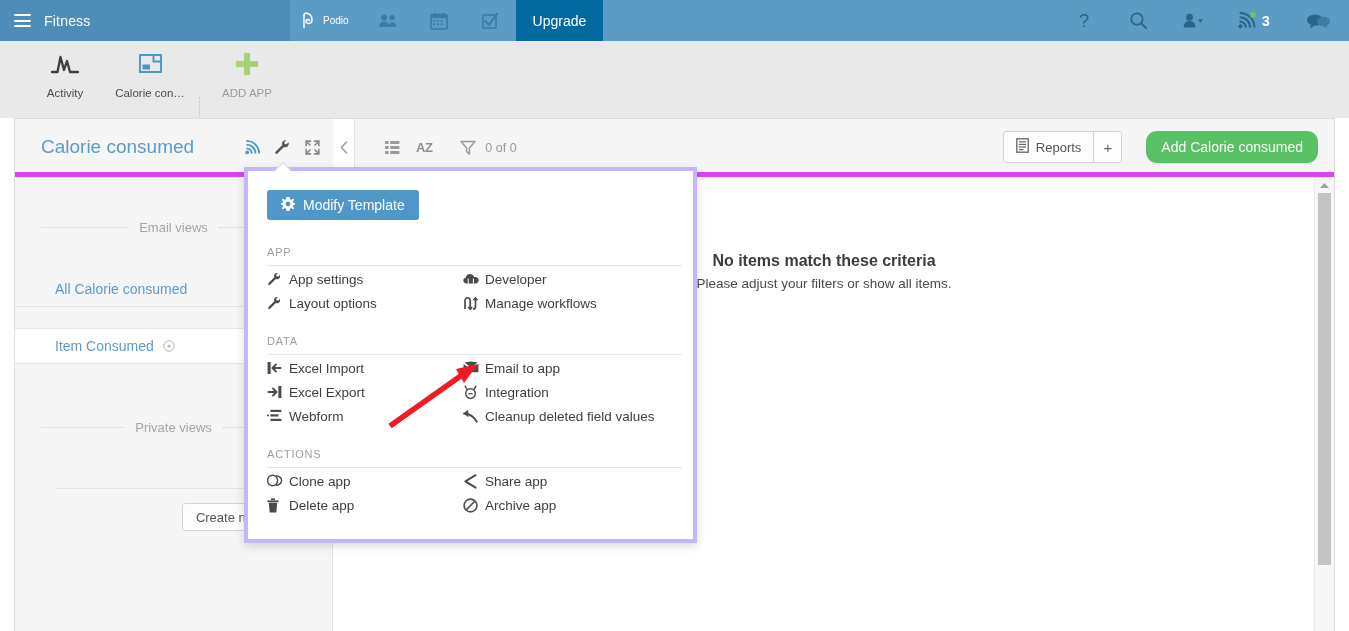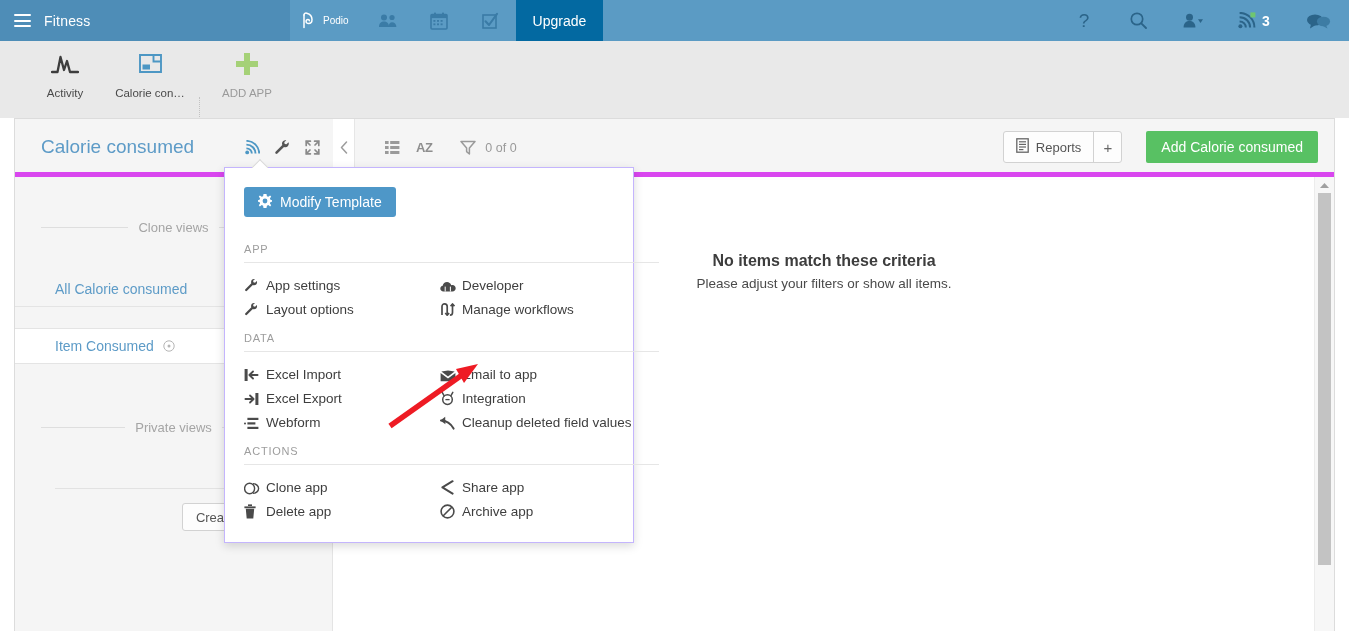--- a/index.html
+++ b/index.html
@@ -115,21 +115,21 @@
   .reports-btn {
     display: flex; align-items: center; gap: 7px; padding: 0 12px; height: 30px;
     font-size: 13px; color: #555555; cursor: pointer;
   }
   .reports-plus {
     width: 28px; height: 30px; display: flex; align-items: center; justify-content: center;
     border-left: 1px solid #d2d2d2; font-size: 15px; color: #666666; cursor: pointer;
   }
   .add-btn {
     margin-left: 24px; height: 32px; background: #58c163; color: #ffffff;
-    display: flex; align-items: center; padding: 0 15px; border-radius: 2px;
+    display: flex; align-items: center; padding: 0 15px; border-radius: 11px;
     font-size: 14px; cursor: pointer;
   }
 
   
   .sidebar {
     position: absolute; top: 58px; left: 0; width: 318px; height: 454px;
     background: #f5f5f5; border-right: 1px solid #e4e4e4;
   }
   .divider-row {
     display: flex; align-items: center; padding: 0 26px; height: 24px;
@@ -168,22 +168,22 @@
   .sb-up {
     height: 16px; display: flex; align-items: center; justify-content: center; cursor: pointer;
   }
   .sb-thumb {
     position: absolute; top: 16px; left: 3px; width: 13px; height: 372px;
     background: #c3c3c3; cursor: pointer;
   }
 
   
   .menu {
-    position: absolute; left: 224px; top: 167px; width: 410px; height: 376px;
-    background: #ffffff; border: 1px solid #c4b5fd;
+    position: absolute; left: 244px; top: 167px; width: 453px; height: 376px;
+    background: #ffffff; border: 4px solid #c4b5fd;
     box-shadow: 0 3px 9px rgba(0,0,0,.15); z-index: 40;
   }
   .menu-arrow {
     position: absolute; left: 27px; top: -9px; width: 16px; height: 9px; overflow: hidden;
   }
   .menu-arrow::after {
     content: ""; position: absolute; left: 1px; top: 3px; width: 13px; height: 13px;
     background: #ffffff; border-left: 1px solid #d8d8d8; border-top: 1px solid #d8d8d8;
     transform: rotate(45deg);
   }
@@ -197,21 +197,21 @@
   .sec-title {
     padding: 11px 19px 3px 19px; font-size: 11px; color: #9d9d9d;
     letter-spacing: .8px;
   }
   .sec-rule { margin: 4px 19px 0 19px; height: 1px; background: #e6e6e6; }
   .menu-grid { display: flex; padding: 6px 0 4px 0; }
   .menu-col { width: 206px; }
   .menu-col.left { padding-left: 19px; }
   .menu-col.right { padding-left: 9px; }
   .menu-item {
-    display: flex; align-items: flex-end; height: 24px; cursor: pointer;
+    display: flex; align-items: flex-start; height: 24px; cursor: pointer;
     font-size: 13.5px; color: #3e3e3e;
   }
   .menu-item .mi-ico {
     width: 22px; display: flex; align-items: center; justify-content: flex-start;
     flex-shrink: 0;
   }
 
   
   .red-arrow { position: absolute; left: 0; top: 0; width: 1349px; height: 631px;
     pointer-events: none; z-index: 60; }
@@ -421,21 +421,21 @@
           <div class="reports-plus">+</div>
         </div>
         <div class="add-btn">Add Calorie consumed</div>
       </div>
     </div>
 
     <div class="sidebar">
       <div style="height:38px"></div>
       <div class="divider-row">
         <span class="ln"></span>
-        <span class="txt">Clone views</span>
+        <span class="txt">Email views</span>
         <span class="ln"></span>
       </div>
 
       <div style="height:32px"></div>
       <div class="view-row">
         <span>All Calorie consumed</span>
       </div>
 
       <div style="height:21px"></div>
       <div class="view-row selected">

